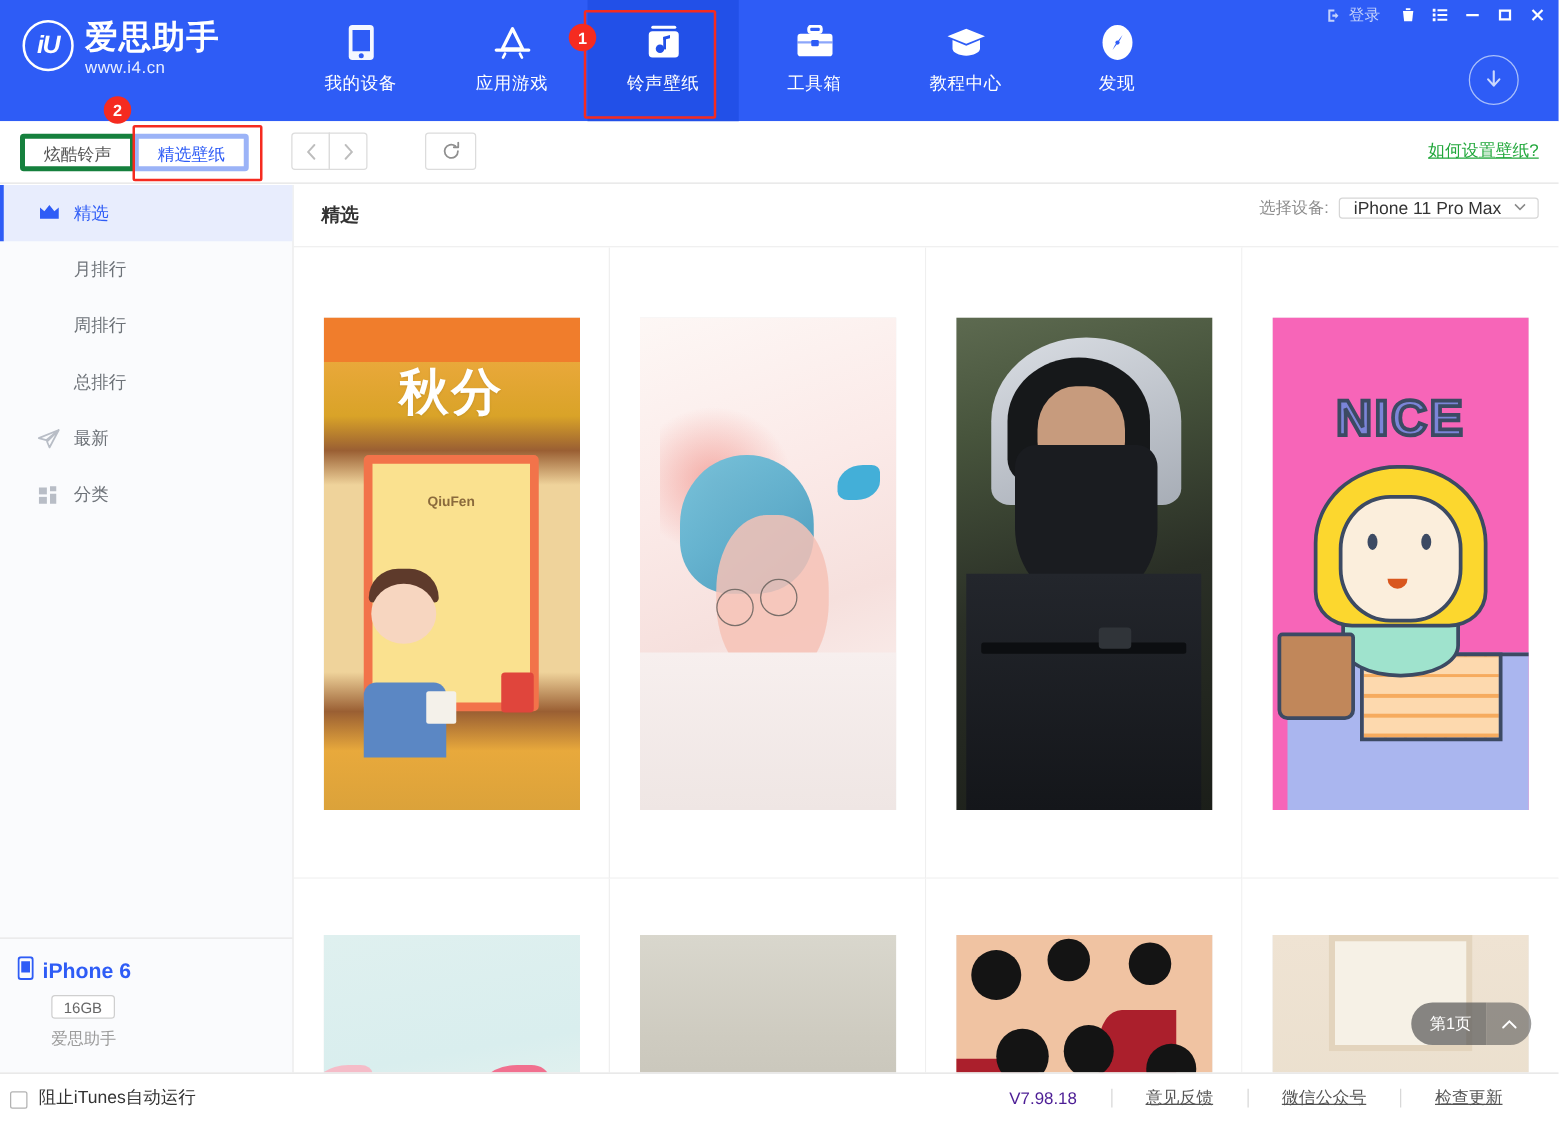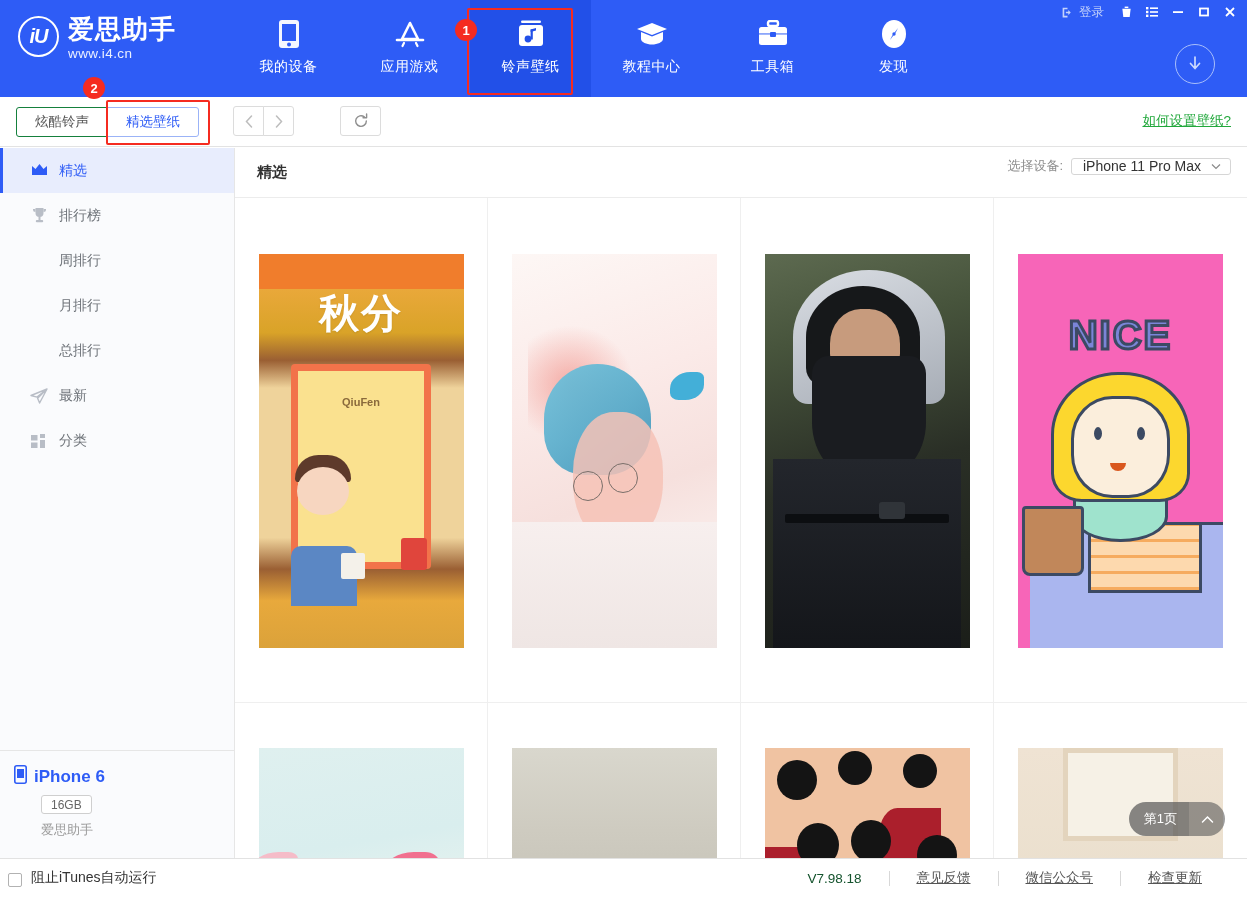--- a/index.html
+++ b/index.html
@@ -66,22 +66,22 @@
     z-index:41;
   }
 
   
   .subbar {
     position:absolute; left:0; top:97px; width:1247px; height:50px;
     background:#fff; border-bottom:1px solid #e3e3e3;
   }
   .segtabs { position:absolute; left:16px; top:10px; display:flex; }
   .segtab {
-    width:92px; height:30px; border:1px solid #15803d; background:#fff;
-    display:flex; align-items:center; justify-content:center;
+    width:92px; height:30px; border:4px solid #15803d; background:#fff;
+    display:flex; align-items:flex-end; justify-content:center;
     font-size:13.5px; color:#555; cursor:pointer;
   }
   .segtab:first-child { border-radius:3px 0 0 3px; }
   .segtab:last-child  { border-radius:0 3px 3px 0; margin-left:-1px; }
   .segtab.active { color:#2e5cf6; border-color:#9bb3f7; background:#fff; position:relative; z-index:2;}
 
   .navarrows { position:absolute; left:233px; top:106px; display:flex; }
   .navarrows .ab {
     width:31px; height:30px; border:1px solid #dcdcdc; background:#fff;
     display:flex; align-items:center; justify-content:center; color:#b8b8b8; font-size:13px;
@@ -178,21 +178,21 @@
   
   .statusbar {
     position:absolute; left:0; bottom:0; width:1247px; height:39px;
     border-top:1px solid #e2e2e2; background:#fff; display:flex; align-items:center;
   }
   .chkwrap { display:flex; align-items:flex-end; gap:9px; margin-left:8px; cursor:pointer;}
   .chkbox { width:14px; height:14px; border:1px solid #b2b2b2; border-radius:2px; background:#fff; }
   .chklabel { font-size:14px; color:#333; }
   .statusright { margin-left:auto; display:flex; align-items:center; margin-right:18px; }
   .statusright .sitem { font-size:13.5px; color:#555; padding:0 27px; cursor:pointer;}
-  .statusright .sitem.ver { color:#14532d; cursor:default; }
+  .statusright .sitem.ver { color:#4c1d95; cursor:default; }
   .statusright .sitem.lnk { text-decoration:underline; }
   .statusright .sep { width:1px; height:15px; background:#d8d8d8; }
 
   
   .art { position:absolute; inset:0; }
 
   
   .a1 { background:linear-gradient(180deg,#f07d2c 0%,#f07d2c 9%,#e9a83a 9%,#d9a328 20%,#9a5f33 27%,#efd39b 34%,#efd39b 72%,#9a5f33 80%,#e8a93c 88%,#dba23a 100%); }
   .a1 .card {
     position:absolute; left:16%; top:28%; width:68%; height:52%;
@@ -342,37 +342,37 @@
             <rect x="1" y="6" width="24" height="21" rx="3" fill="#fff"></rect>
             <circle cx="10" cy="20" r="3.4" fill="#2250e8"></circle>
             <rect x="12.6" y="10.5" width="2.2" height="10" fill="#2250e8"></rect>
             <path d="M12.6 10.5 L18 9 L18 11.6 L12.6 13z" fill="#2250e8"></path>
           </svg>
         </div>
         <div class="lbl">铃声壁纸</div>
       </div>
       <div class="navitem">
         <div class="ic">
-          <svg width="32" height="28" viewBox="0 0 32 28">
-              <path d="M16 3 L31 9 L16 15 L1 9 Z" fill="#fff"></path>
-              <path d="M5 12v7c0 3 5.5 5.5 11 5.5S27 22 27 19v-7l-11 4.6z" fill="#fff"></path>
-            </svg>
-        </div>
-        <div class="lbl">教程中心</div>
-      </div>
-      <div class="navitem">
-        <div class="ic">
           <svg width="30" height="28" viewBox="0 0 30 28">
               <rect x="10" y="1" width="10" height="5" rx="2" fill="none" stroke="#fff" stroke-width="2.4"></rect>
               <rect x="1" y="7" width="28" height="18" rx="2.5" fill="#fff"></rect>
               <rect x="12" y="12" width="6" height="5" rx="1" fill="#2e5cf6"></rect>
               <rect x="1" y="13" width="28" height="1.8" fill="#2e5cf6" opacity=".55"></rect>
             </svg>
         </div>
         <div class="lbl">工具箱</div>
+      </div>
+      <div class="navitem">
+        <div class="ic">
+          <svg width="32" height="28" viewBox="0 0 32 28">
+              <path d="M16 3 L31 9 L16 15 L1 9 Z" fill="#fff"></path>
+              <path d="M5 12v7c0 3 5.5 5.5 11 5.5S27 22 27 19v-7l-11 4.6z" fill="#fff"></path>
+            </svg>
+        </div>
+        <div class="lbl">教程中心</div>
       </div>
       <div class="navitem">
         <div class="ic">
           <svg width="26" height="30" viewBox="0 0 26 30">
               <ellipse cx="13" cy="15" rx="12" ry="14" fill="#fff"></ellipse>
               <path d="M17 9 L11 17 L9 21 L15 13 Z" fill="#2e5cf6"></path>
               <circle cx="13" cy="15" r="1.7" fill="#2e5cf6"></circle>
             </svg>
         </div>
         <div class="lbl">发现</div>
@@ -427,38 +427,26 @@
 
     <div class="side-item active">
       <span class="sic">
         <svg width="17" height="15" viewBox="0 0 17 15">
             <path d="M1 3l3.5 3L8.5 1l4 5L16 3v9H1z" fill="#2e5cf6"></path>
           </svg>
       </span>
       <span>精选</span>
     </div>
 
-    <div class="side-item">
-      <span class="sic">
-        <svg width="17" height="17" viewBox="0 0 17 17">
-            <path d="M4.5 1h8v5a4 4 0 0 1-8 0z" fill="#b8bdc6"></path>
-            <path d="M2 2h2.5v3A2.5 2.5 0 0 1 2 2.5z" fill="#b8bdc6"></path>
-            <path d="M15 2h-2.5v3A2.5 2.5 0 0 0 15 2.5z" fill="#b8bdc6"></path>
-            <rect x="7.5" y="9.5" width="2" height="3.5" fill="#b8bdc6"></rect>
-            <rect x="4.8" y="13" width="7.4" height="2.2" rx="1" fill="#b8bdc6"></rect>
-          </svg>
-      </span>
-      <span>排行榜</span>
-    </div>
-
+
+    <div class="side-sub">
+      <span>月排行</span>
+    </div>
     <div class="side-sub">
       <span>周排行</span>
-    </div>
-    <div class="side-sub">
-      <span>月排行</span>
     </div>
     <div class="side-sub">
       <span>总排行</span>
     </div>
 
     <div class="side-item">
       <span class="sic">
         <svg width="18" height="16" viewBox="0 0 18 16">
             <path d="M17 1L1 7.5l6 1.6L17 1zM7.6 10.2L9.6 15 17 1z" fill="none" stroke="#b8bdc6" stroke-width="1.4" stroke-linejoin="round"></path>
           </svg>

